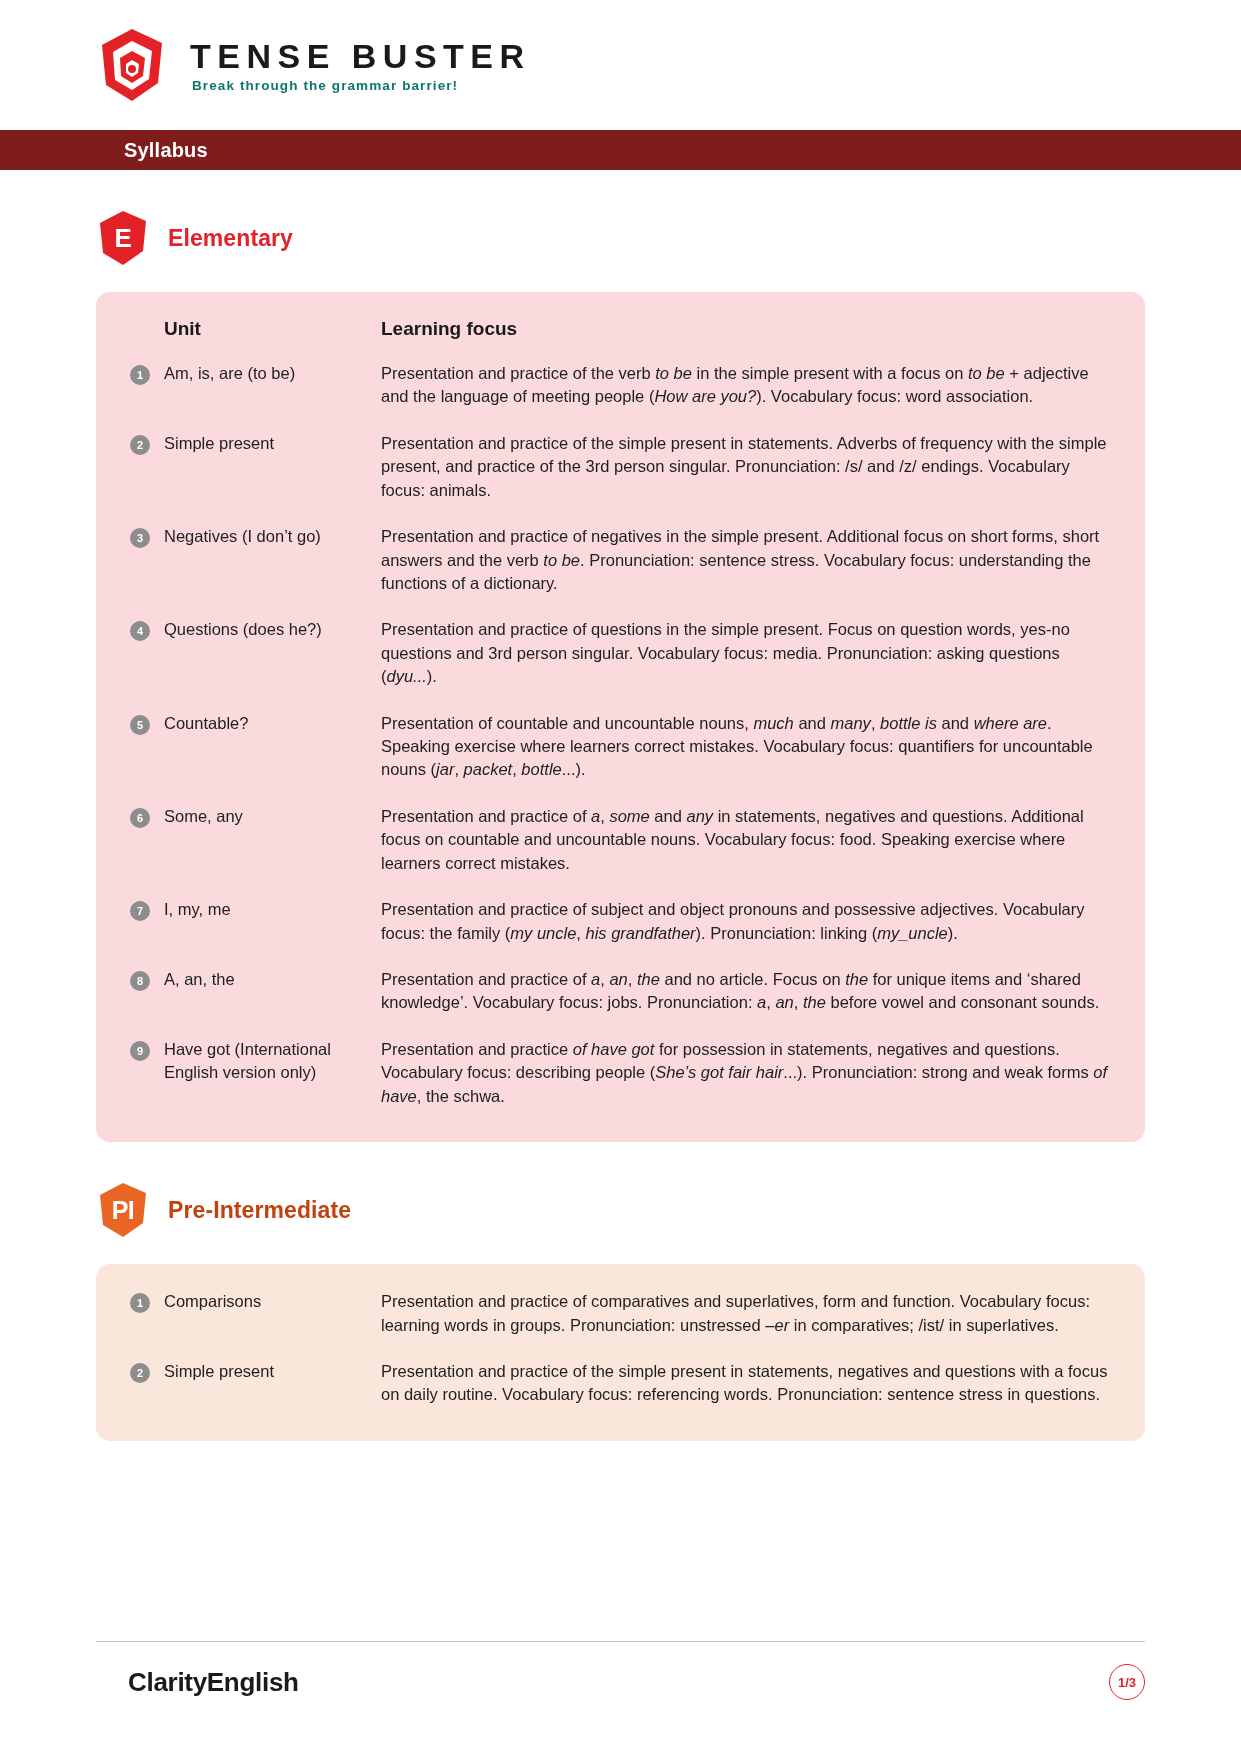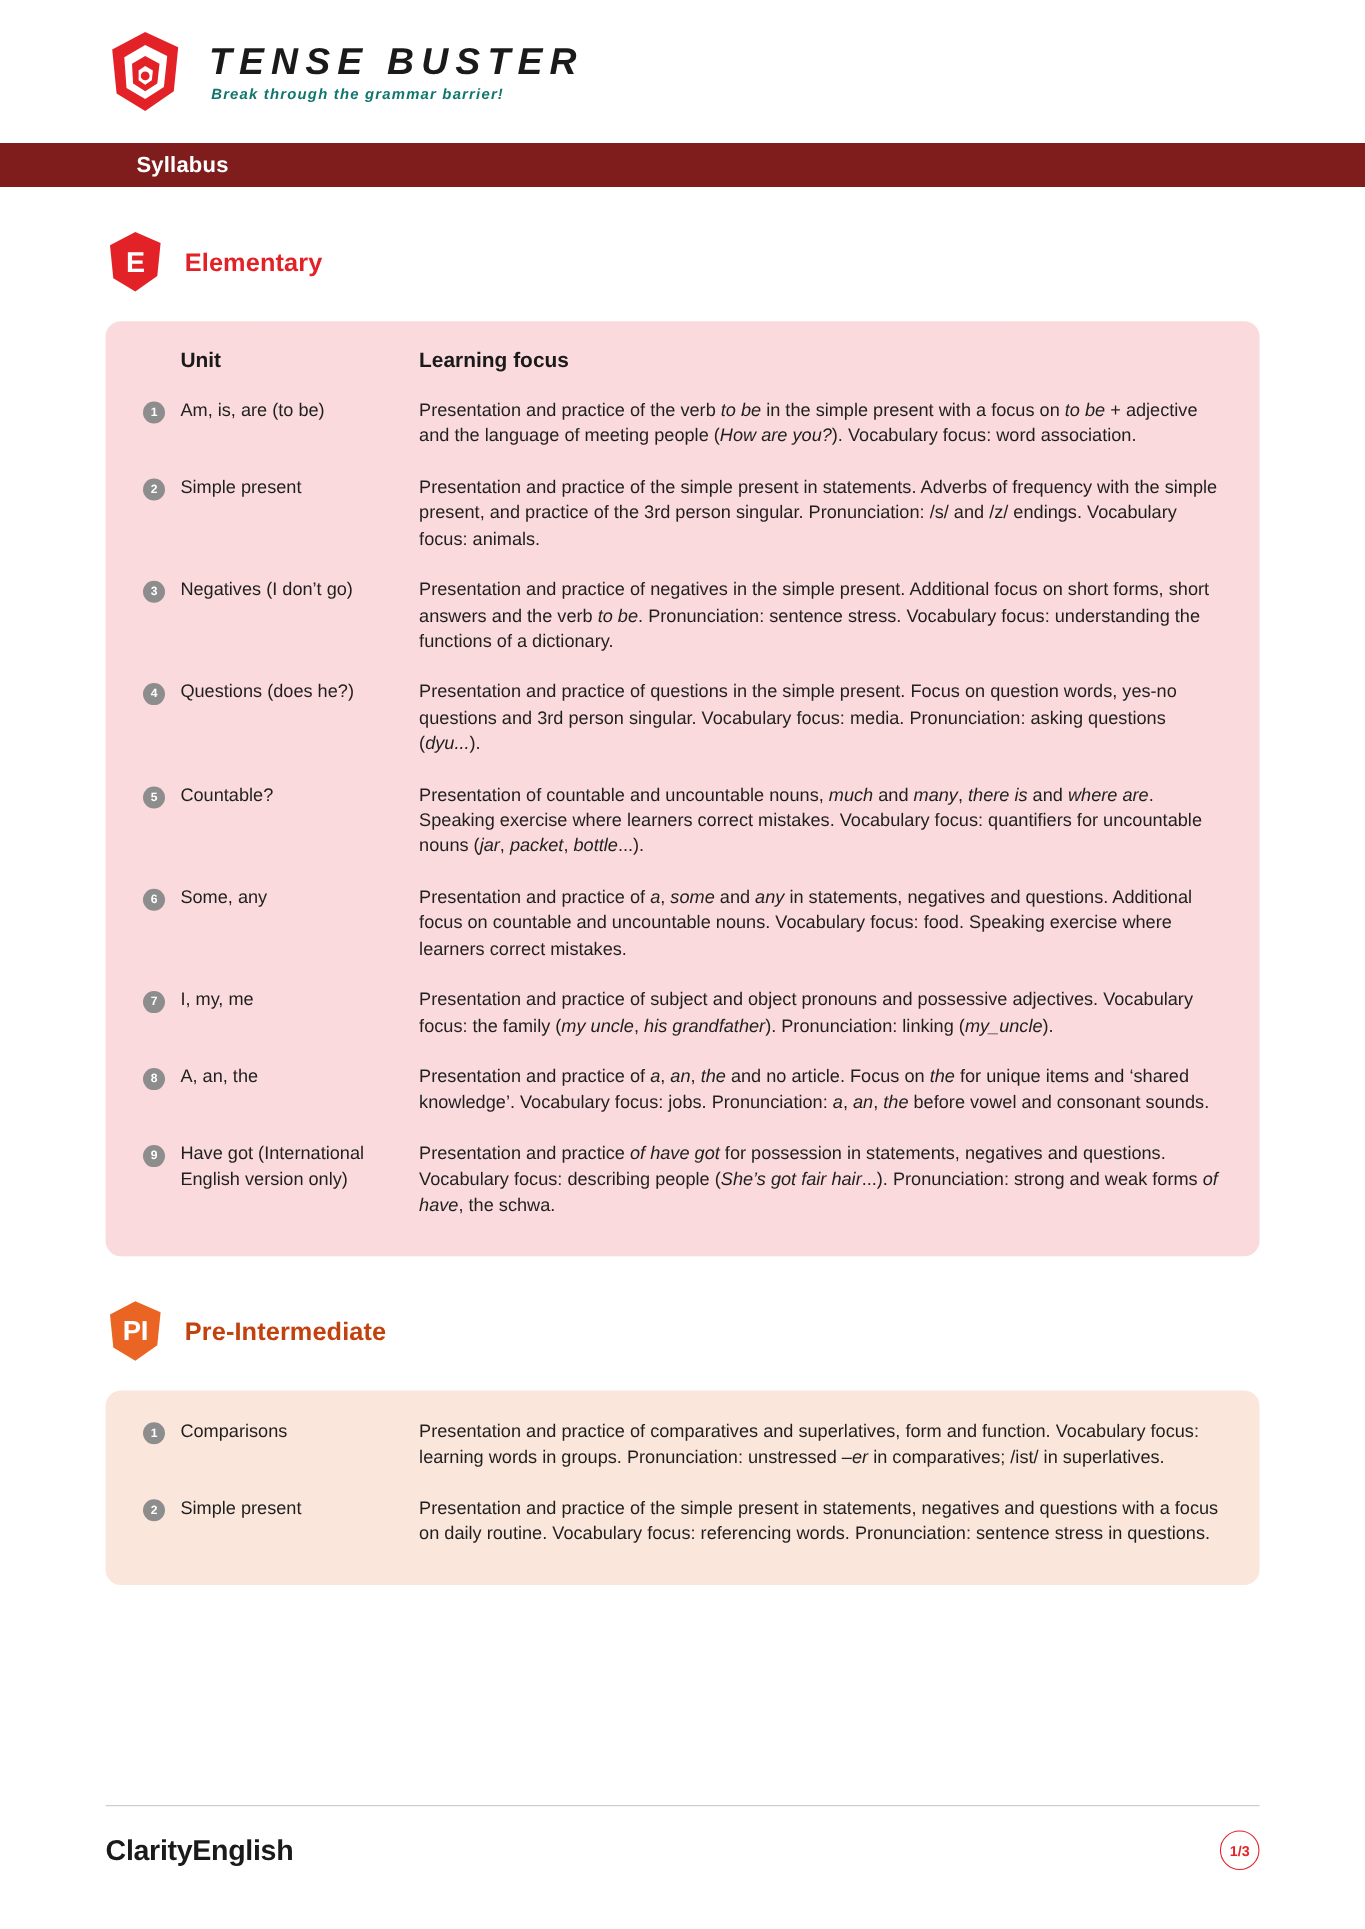--- a/index.html
+++ b/index.html
@@ -16,21 +16,20 @@
     overflow: hidden;
   }
 
   
   .logo-bar {
     height: 130px;
     display: flex;
     align-items: center;
     padding-left: 96px;
     box-sizing: border-box;
-    font-style: italic;
   }
   .logo-mark {
     width: 72px;
     height: 76px;
     flex: 0 0 auto;
     margin-right: 22px;
   }
   .logo-text-wrap {
     display: flex;
     flex-direction: column;
@@ -187,21 +186,21 @@
   .footer-inner {
     display: flex;
     align-items: center;
     justify-content: space-between;
   }
   .clarity-logo {
     font-size: 26px;
     letter-spacing: -0.3px;
     color: #1a1a1a;
   }
-  .clarity-logo .bold { font-weight: bold; }
+  .clarity-logo .bold { font-weight: bold; margin-left: 32px; }
   .clarity-logo .light { font-weight: bold; }
   .page-badge {
     width: 34px;
     height: 34px;
     border-radius: 50%;
     border: 1.4px solid #e32227;
     color: #e32227;
     font-size: 13px;
     font-weight: bold;
     display: flex;
@@ -273,21 +272,21 @@
           <div class="num-badge">4</div>
           <div class="unit-name">Questions (does he?)</div>
         </div>
         <div class="cell-focus">Presentation and practice of questions in the simple present. Focus on question words, yes-no questions and 3rd person singular. Vocabulary focus: media. Pronunciation: asking questions (<em>dyu...</em>).</div>
       </div>
       <div class="unit-row">
         <div class="cell-unit">
           <div class="num-badge">5</div>
           <div class="unit-name">Countable?</div>
         </div>
-        <div class="cell-focus">Presentation of countable and uncountable nouns, <em>much</em> and <em>many</em>, <em>there is</em> and <em>where are</em>. Speaking exercise where learners correct mistakes. Vocabulary focus: quantifiers for uncountable nouns (<em>jar</em>, <em>packet</em>, <em>bottle</em>...).</div>
+        <div class="cell-focus">Presentation of countable and uncountable nouns, <em>much</em> and <em>many</em>, <em>bottle is</em> and <em>where are</em>. Speaking exercise where learners correct mistakes. Vocabulary focus: quantifiers for uncountable nouns (<em>jar</em>, <em>packet</em>, <em>bottle</em>...).</div>
       </div>
       <div class="unit-row">
         <div class="cell-unit">
           <div class="num-badge">6</div>
           <div class="unit-name">Some, any</div>
         </div>
         <div class="cell-focus">Presentation and practice of <em>a</em>, <em>some</em> and <em>any</em> in statements, negatives and questions. Additional focus on countable and uncountable nouns. Vocabulary focus: food. Speaking exercise where learners correct mistakes.</div>
       </div>
       <div class="unit-row">
         <div class="cell-unit">

